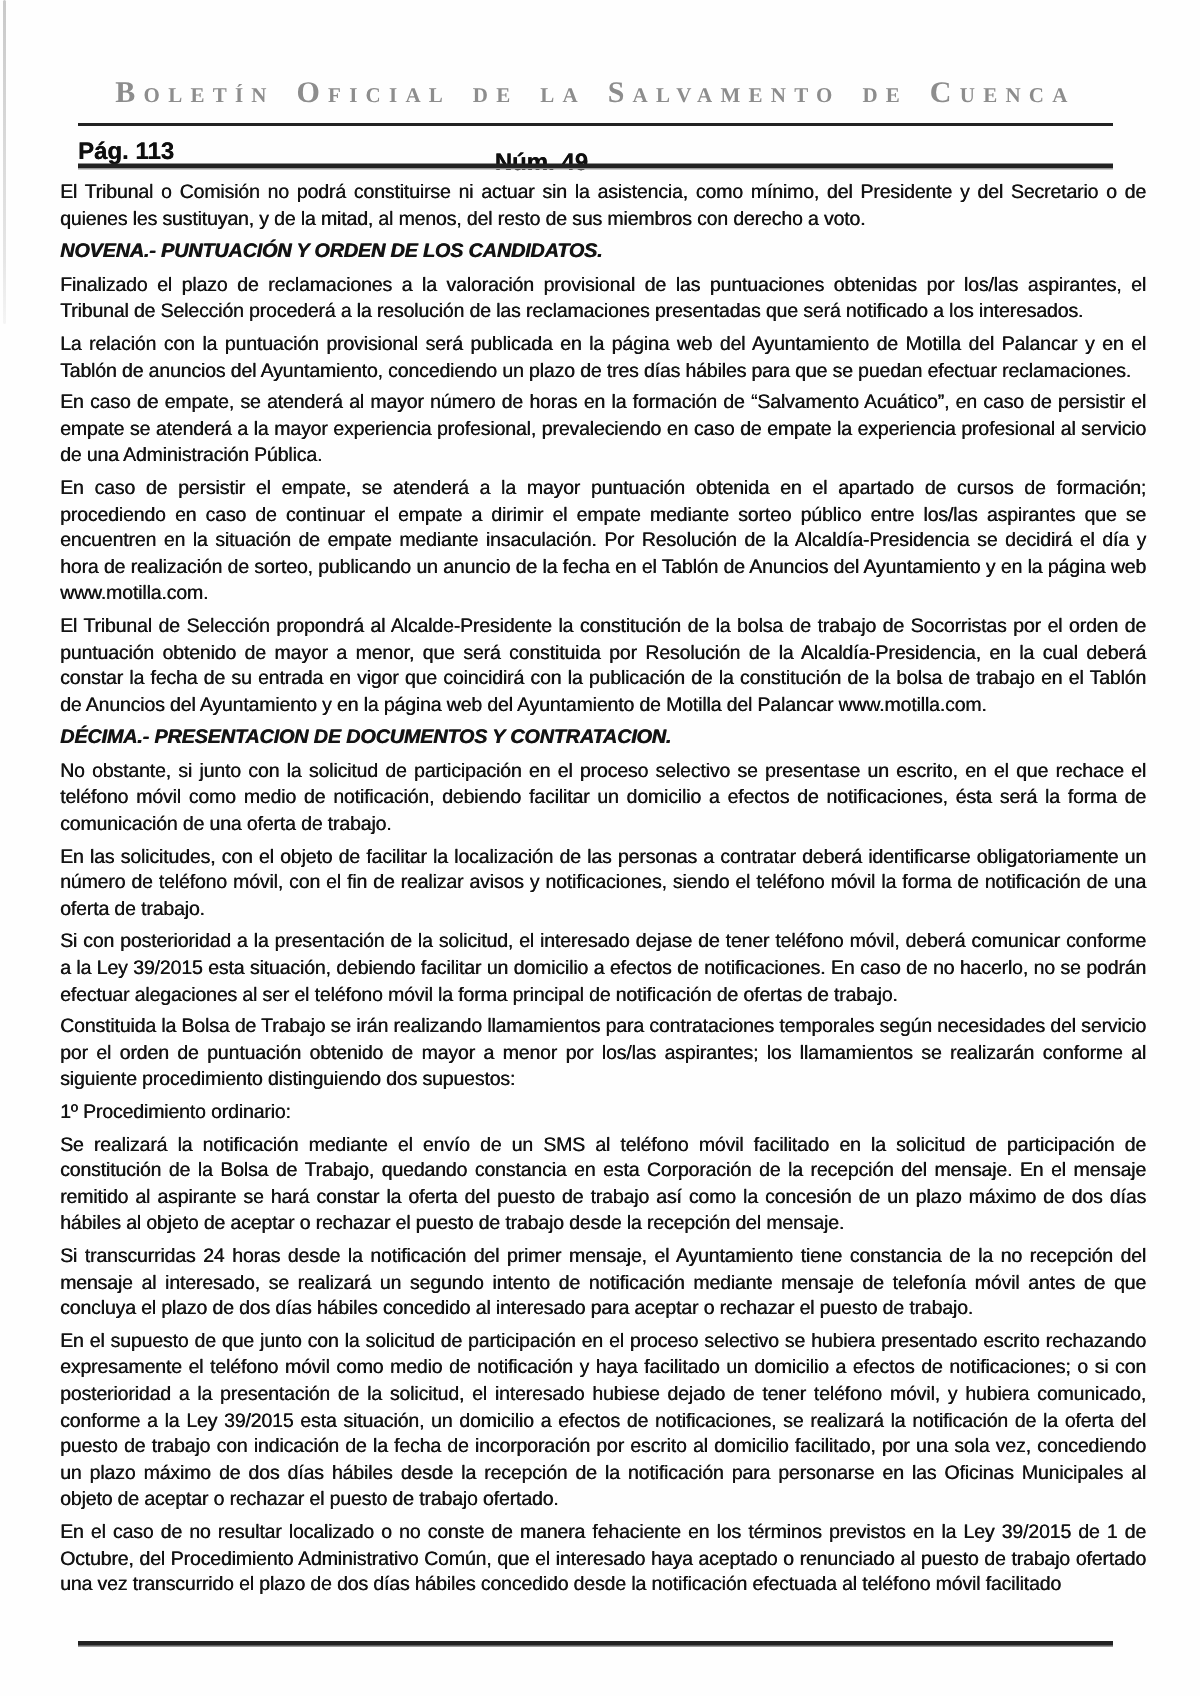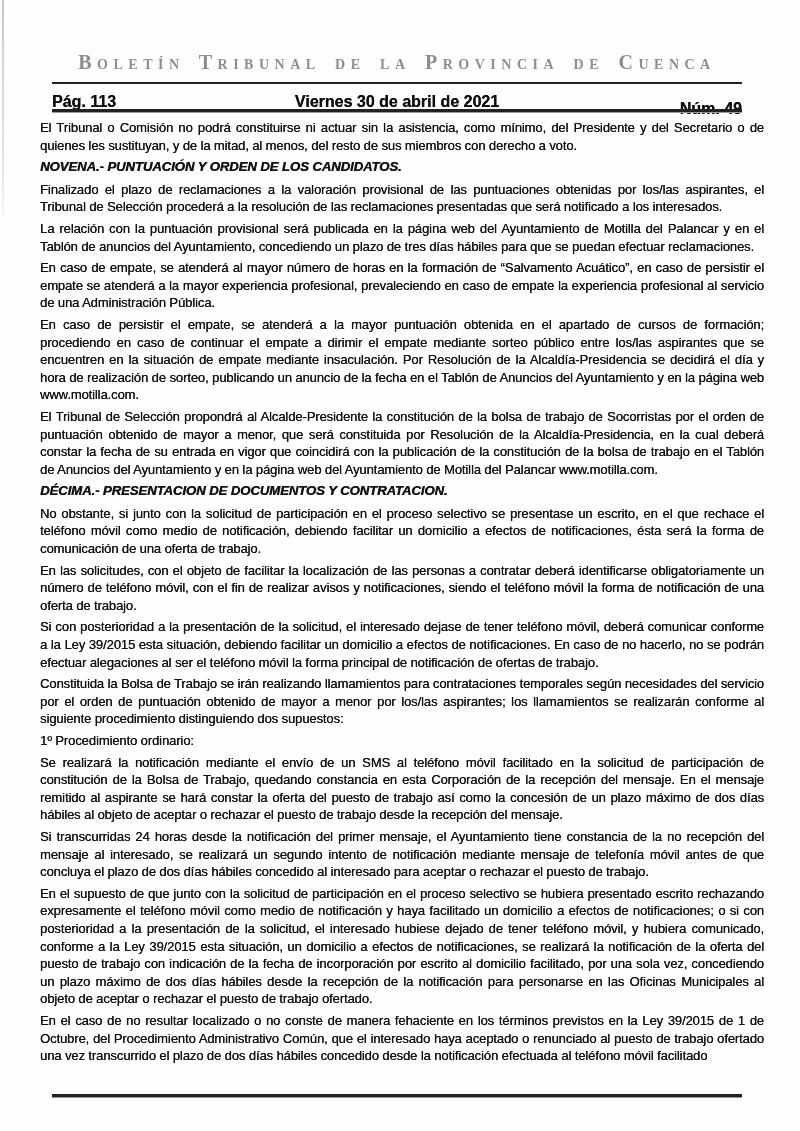--- a/index.html
+++ b/index.html
@@ -60,27 +60,26 @@
     font-style:italic;
   }
 </style>
 </head>
 <body>
 
 <div class="page">
 
   <div class="scan-artifact"></div>
 
-  <div class="masthead">Boletín Tribunal de la Provincia de Cuenca</div>
+  <div class="masthead">Boletín Oficial de la Salvamento de Cuenca</div>
 
   <div class="rule rule-top"></div>
 
   <div class="header-row">
     <span class="cell-left">Pág. 113</span>
-    <span class="cell-center">Viernes 30 de abril de 2021</span>
     <span class="cell-right">Núm. 49</span>
   </div>
 
   <div class="rule rule-mid"></div>
 
   <div class="content">
     <p class="para">El Tribunal o Comisión no podrá constituirse ni actuar sin la asistencia, como mínimo, del Presidente y del Secretario o de quienes les sustituyan, y de la mitad, al menos, del resto de sus miembros con derecho a voto.</p>
     <h2 class="heading">NOVENA.- PUNTUACIÓN Y ORDEN DE LOS CANDIDATOS.</h2>
     <p class="para">Finalizado el plazo de reclamaciones a la valoración provisional de las puntuaciones obtenidas por los/las aspirantes, el Tribunal de Selección procederá a la resolución de las reclamaciones presentadas que será notificado a los interesados.</p>
     <p class="para">La relación con la puntuación provisional será publicada en la página web del Ayuntamiento de Motilla del Palancar y en el Tablón de anuncios del Ayuntamiento, concediendo un plazo de tres días hábiles para que se puedan efectuar reclamaciones.</p>

